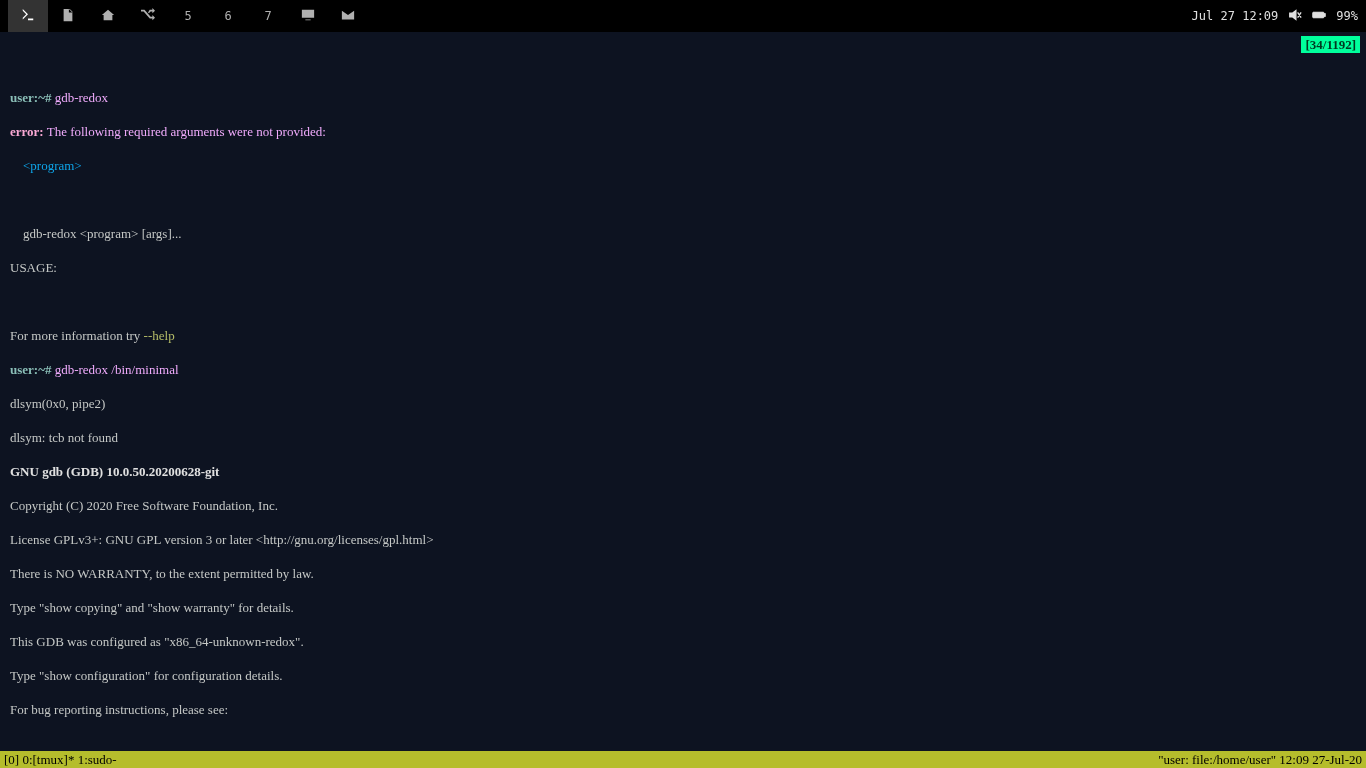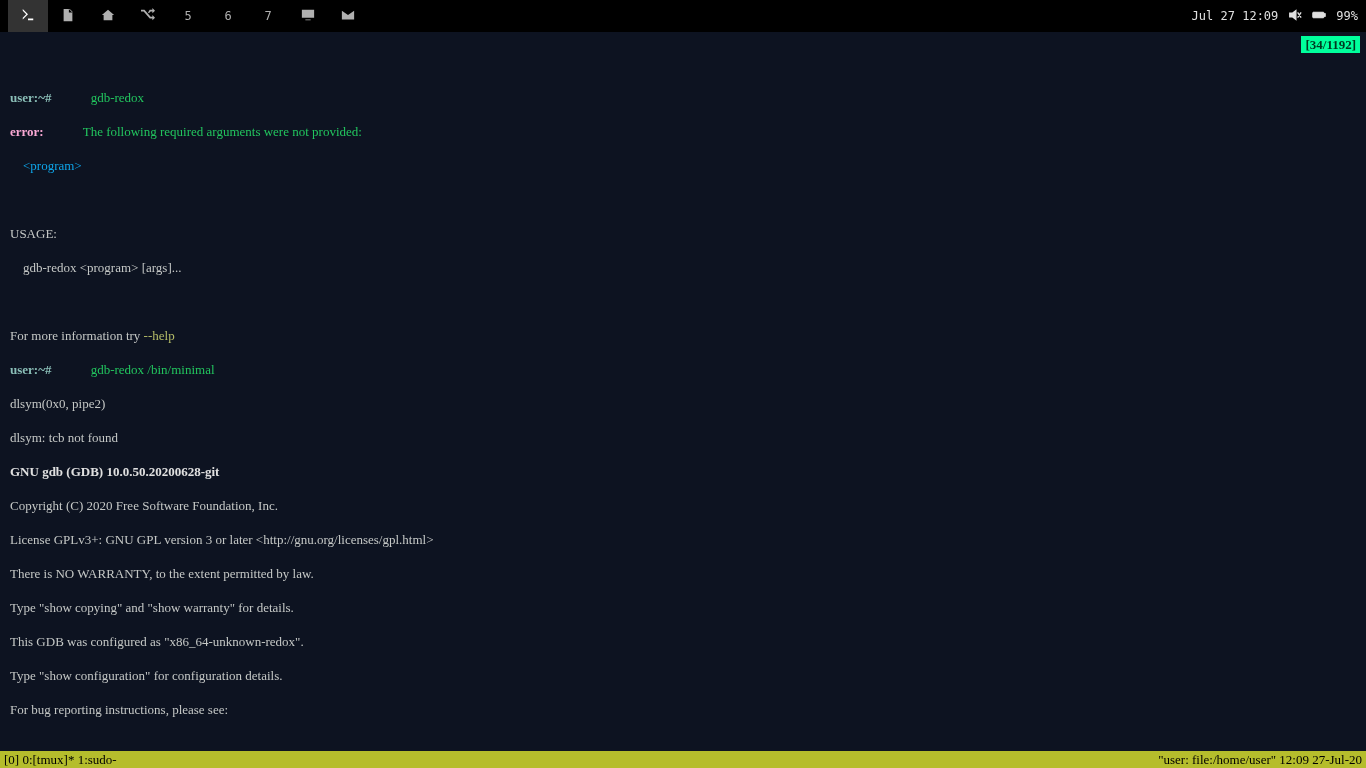--- a/index.html
+++ b/index.html
@@ -50,21 +50,21 @@
   top: 4px;
   right: 6px;
   background: #00ff9c;
   color: #003820;
   padding: 0 4px;
   font-weight: bold;
   font-size: 13px;
 }
 .line { display: block; }
 .c-user { color: #8abeb7; font-weight: bold; }
-.c-cmd { color: #22c55e; margin-left: 36px; }
+.c-cmd { color: #f0abfc; }
 .c-error { color: #f9a8d4; font-weight: bold; }
 .c-arg { color: #0ea5e9; }
 .c-help { color: #b5bd68; }
 .c-bold { color: #e0e0e0; font-weight: bold; }
 .tmux-status {
   position: absolute;
   bottom: 0;
   left: 0;
   right: 0;
   height: 17px;
@@ -136,22 +136,22 @@
   </div>
 </div>
 
 <div class="terminal">
   <div class="scroll-indicator">[34/1192]</div>
 
 <span class="line"><span class="c-user">user</span><span class="c-user">:~#</span> <span class="c-cmd">gdb-redox</span></span>
 <span class="line"><span class="c-error">error:</span><span class="c-cmd"> The following required arguments were not provided:</span></span>
 <span class="line">    <span class="c-arg">&lt;program&gt;</span></span>
 <span class="line"> </span>
+<span class="line"><span>    gdb-redox &lt;program&gt; [args]...</span></span>
 <span class="line"><span>USAGE:</span></span>
-<span class="line"><span>    gdb-redox &lt;program&gt; [args]...</span></span>
 <span class="line"> </span>
 <span class="line"><span>For more information try </span><span class="c-help">--help</span></span>
 <span class="line"><span class="c-user">user</span><span class="c-user">:~#</span> <span class="c-cmd">gdb-redox /bin/minimal</span></span>
 <span class="line"><span>dlsym(0x0, pipe2)</span></span>
 <span class="line"><span>dlsym: tcb not found</span></span>
 <span class="line"><span class="c-bold">GNU gdb (GDB) 10.0.50.20200628-git</span></span>
 <span class="line"><span>Copyright (C) 2020 Free Software Foundation, Inc.</span></span>
 <span class="line"><span>License GPLv3+: GNU GPL version 3 or later &lt;http://gnu.org/licenses/gpl.html&gt;</span></span>
 <span class="line"><span>There is NO WARRANTY, to the extent permitted by law.</span></span>
 <span class="line"><span>Type "show copying" and "show warranty" for details.</span></span>

